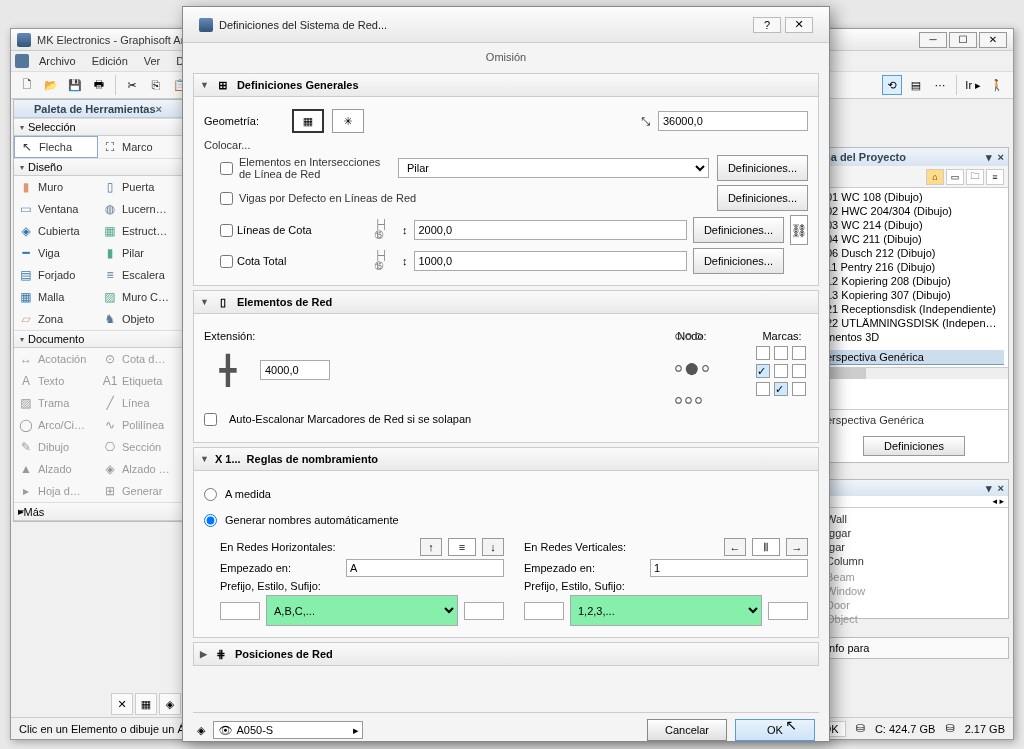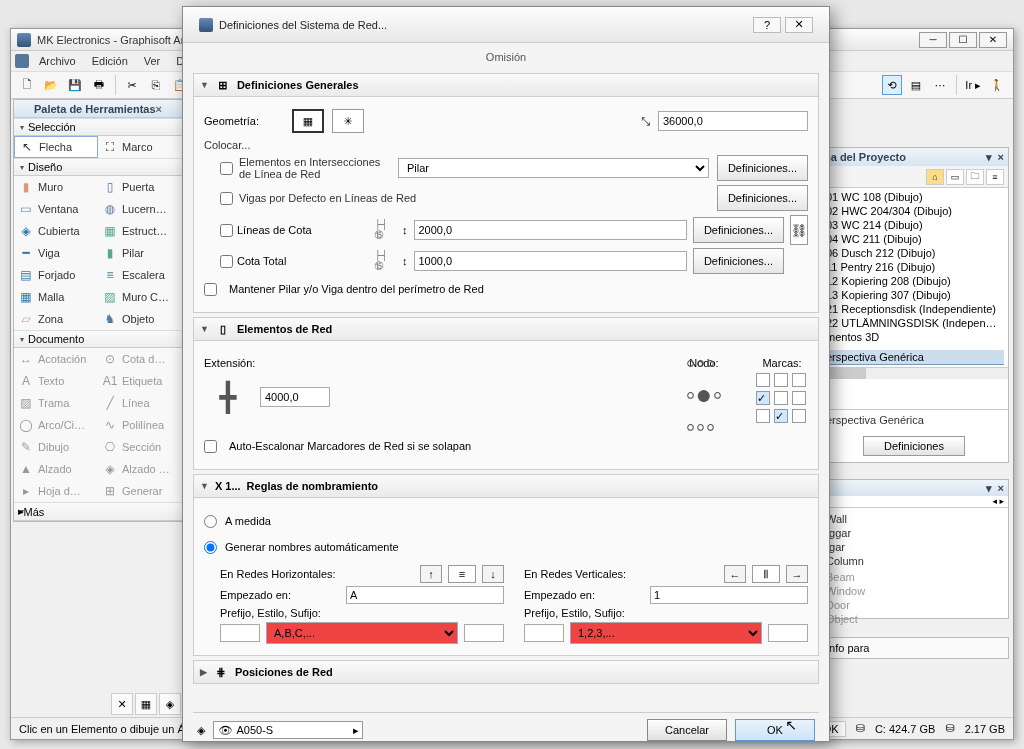--- a/index.html
+++ b/index.html
@@ -72,33 +72,33 @@
 .def-btn { height: 26px; padding: 0 10px; border: 1px solid #999; background: linear-gradient(#fff,#e6e6e6); cursor: pointer; }
 .geom-icon { width: 32px; height: 24px; border: 1px solid #999; background: #fff; display: inline-flex; align-items: center; justify-content: center; }
 .geom-icon.sel { border: 2px solid #333; }
 .link-icon { width: 18px; height: 30px; border: 1px solid #999; background: #fff; display: flex; align-items: center; justify-content: center; font-size: 13px; }
 .colocar-label { color: #333; margin: 6px 0 4px; }
 .sub-indent { margin-left: 16px; }
 .dim-row { display: flex; align-items: center; gap: 6px; margin: 3px 0; }
 .dim-row .lbl2 { width: 140px; display: flex; align-items: center; gap: 4px; }
 .dim-icon { width: 30px; height: 26px; display: flex; align-items: center; justify-content: center; color: #666; font-size: 9px; }
 .dim-input { flex: 1; height: 20px; border: 1px solid #aaa; padding: 0 4px; }
-.elem-row { display: flex; align-items: flex-start; gap: 28px; margin-top: 8px; }
+.elem-row { display: flex; align-items: flex-start; gap: 40px; margin-top: 8px; }
 .elem-col { display: flex; flex-direction: column; align-items: center; gap: 4px; }
 .big-ico { width: 48px; height: 44px; display: flex; align-items: center; justify-content: center; font-size: 28px; color: #555; }
 .mark-grid { display: grid; grid-template-columns: repeat(3, 16px); grid-template-rows: repeat(3, 16px); gap: 2px; }
 .mark-cell { width: 14px; height: 14px; border: 1px solid #999; background: #fff; }
 .mark-cell.chk { background: #cde8ff; }
 .naming { display: flex; gap: 20px; }
 .naming-col { flex: 1; }
 .naming-sub { margin-left: 16px; }
 .naming-row { display: flex; align-items: center; gap: 6px; margin: 3px 0; }
 .naming-row .nl { width: 120px; }
 .sm-input { width: 60px; height: 18px; border: 1px solid #aaa; padding: 0 3px; }
-.sm-sel { flex: 1; height: 22px; border: 1px solid #aaa; background: #ef4444; padding: 0 3px; }
+.sm-sel { flex: 1; height: 31px; border: 1px solid #aaa; background: #86efac; padding: 0 3px; }
 .arrow-btn { width: 22px; height: 18px; border: 1px solid #999; background: #f4f4f4; display: inline-flex; align-items: center; justify-content: center; font-size: 11px; }
 .dir-icon { width: 28px; height: 18px; border: 1px solid #999; background: #fff; display: inline-flex; align-items: center; justify-content: center; }
 .dialog-footer { margin-top: auto; padding: 6px 4px; display: flex; align-items: center; gap: 8px; border-top: 1px solid #ccc; }
 .dialog-footer .fill { flex: 1; }
 .footer-sel { height: 18px; border: 1px solid #999; background: #fff; padding: 0 4px; display: flex; align-items: center; gap: 4px; width: 150px; }
 .dlg-btn { height: 22px; width: 80px; border: 1px solid #888; background: linear-gradient(#fefefe,#e0e0e0); cursor: pointer; }
 .dlg-btn.primary { border: 1px solid #5a9bd8; background: linear-gradient(#eaf3fc,#cde4f7); }
 .cursor-img { position: absolute; right: 32px; bottom: 8px; font-size: 14px; color: #000; pointer-events: none; }
 
 .bottom-toolbar { position: absolute; left: 100px; bottom: 24px; display: flex; gap: 2px; }
@@ -454,24 +454,20 @@
               <input type="checkbox" style="">
               <span>Cota Total</span>
             </label>
           <div class="dim-icon">├┤<br>⑮</div>
           <span>↕</span>
           <input class="dim-input" value="1000,0" style="">
           <button class="def-btn">Definiciones...</button>
           <div style="width:18px"></div>
         </div>
       </div>
-      <label class="form-row">
-          <input type="checkbox" style="margin-right: 4px;">
-          <span>Mantener Pilar y/o Viga dentro del perímetro de Red</span>
-        </label>
     </div>
 
     <div class="section-head">
       <span class="chev">▼</span>
       <span class="sico">▯</span>
       <span>Elementos de Red</span>
     </div>
     <div class="section-content">
       <div class="elem-row">
         <div>

